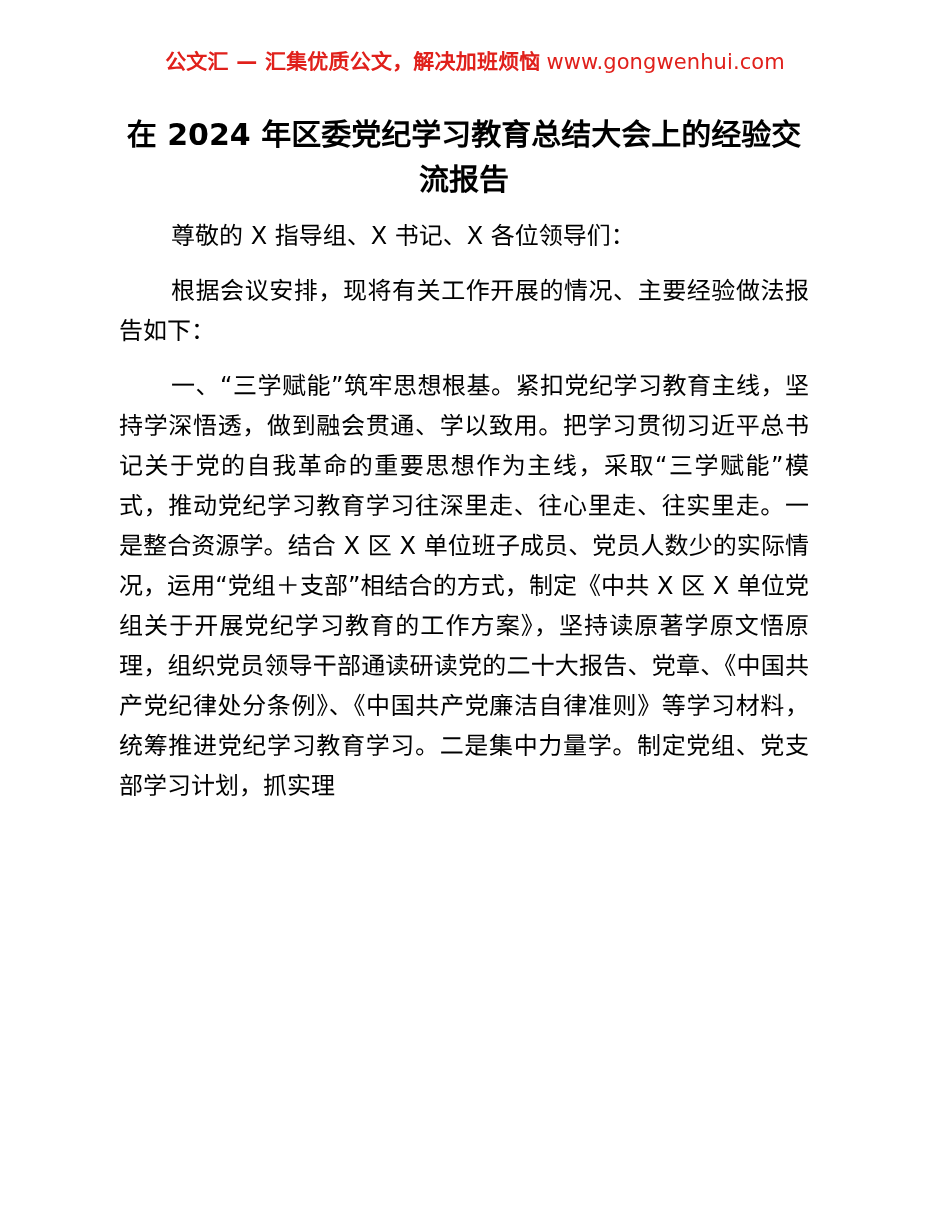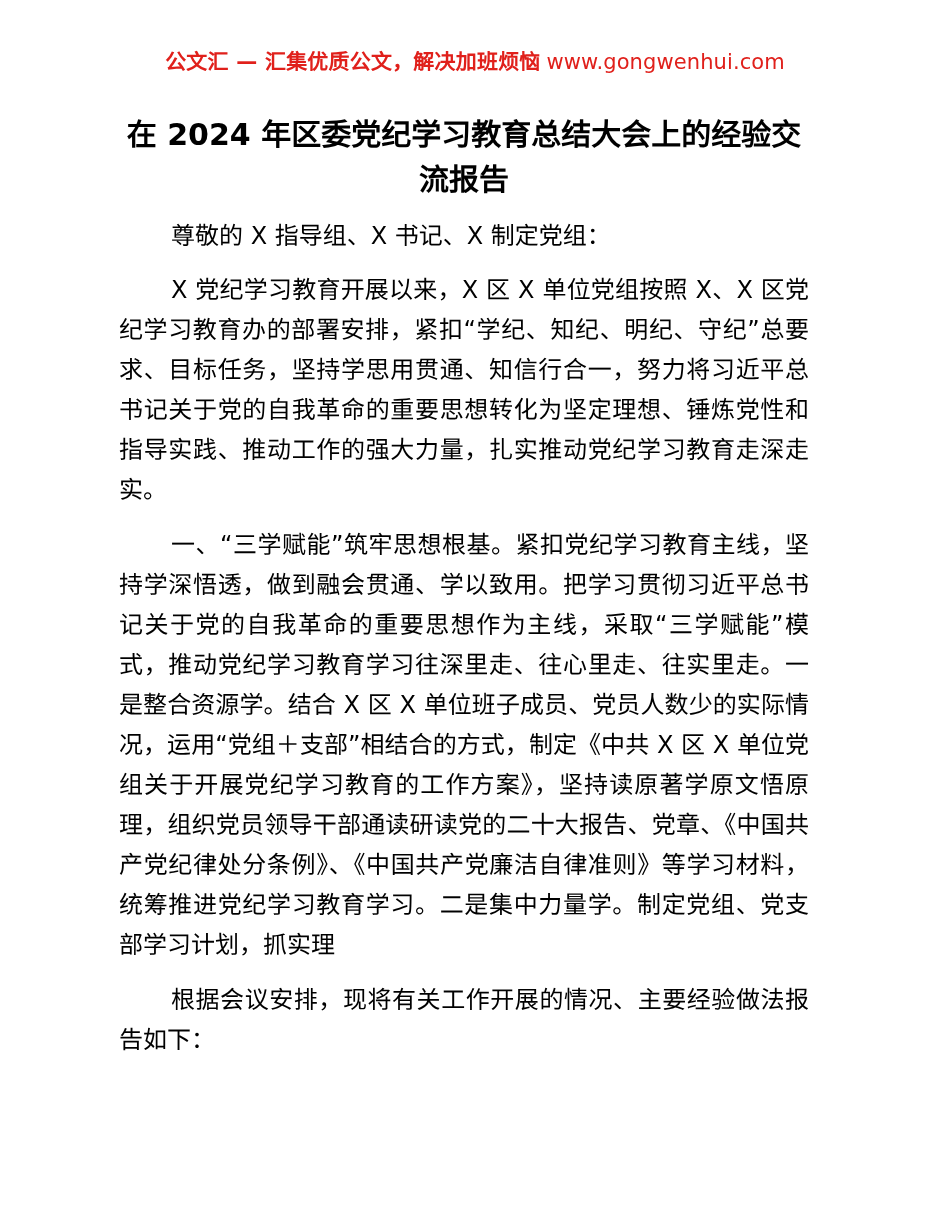--- a/index.html
+++ b/index.html
@@ -105,23 +105,22 @@
 <div class="page">
 
   <div class="site-banner">
     <span class="banner-text">公文汇 — 汇集优质公文，解决加班烦恼</span><span class="banner-url">www.gongwenhui.com</span>
   </div>
 
   <div class="doc">
 
     <h1 class="doc-title">在 2024 年区委党纪学习教育总结大会上的经验交流报告</h1>
 
-    <p class="salutation">尊敬的 X 指导组、X 书记、X 制定党组：</p>
+    <p class="salutation">尊敬的 X 指导组、X 书记、X 各位领导们：</p>
 
-    <p class="para para-gap-sm">X 党纪学习教育开展以来，X 区 X 单位党组按照 X、X 区党纪学习教育办的部署安排，紧扣“学纪、知纪、明纪、守纪”总要求、目标任务，坚持学思用贯通、知信行合一，努力将习近平总书记关于党的自我革命的重要思想转化为坚定理想、锤炼党性和指导实践、推动工作的强大力量，扎实推动党纪学习教育走深走实。</p>
+
+    <p class="para para-gap">根据会议安排，现将有关工作开展的情况、主要经验做法报告如下：</p>
 
     <p class="para para-gap">一、“三学赋能”筑牢思想根基。紧扣党纪学习教育主线，坚持学深悟透，做到融会贯通、学以致用。把学习贯彻习近平总书记关于党的自我革命的重要思想作为主线，采取“三学赋能”模式，推动党纪学习教育学习往深里走、往心里走、往实里走。一是整合资源学。结合 X 区 X 单位班子成员、党员人数少的实际情况，运用“党组＋支部”相结合的方式，制定《中共 X 区 X 单位党组关于开展党纪学习教育的工作方案》，坚持读原著学原文悟原理，组织党员领导干部通读研读党的二十大报告、党章、《中国共产党纪律处分条例》、《中国共产党廉洁自律准则》等学习材料，统筹推进党纪学习教育学习。二是集中力量学。制定党组、党支部学习计划，抓实理</p>
-
-    <p class="para para-gap">根据会议安排，现将有关工作开展的情况、主要经验做法报告如下：</p>
 
   </div>
 
 </div>
 
 </body></html>

